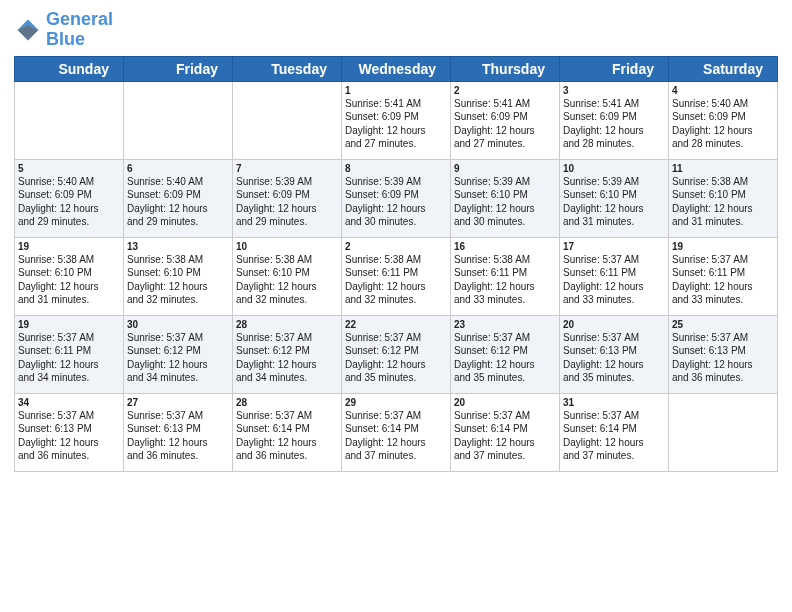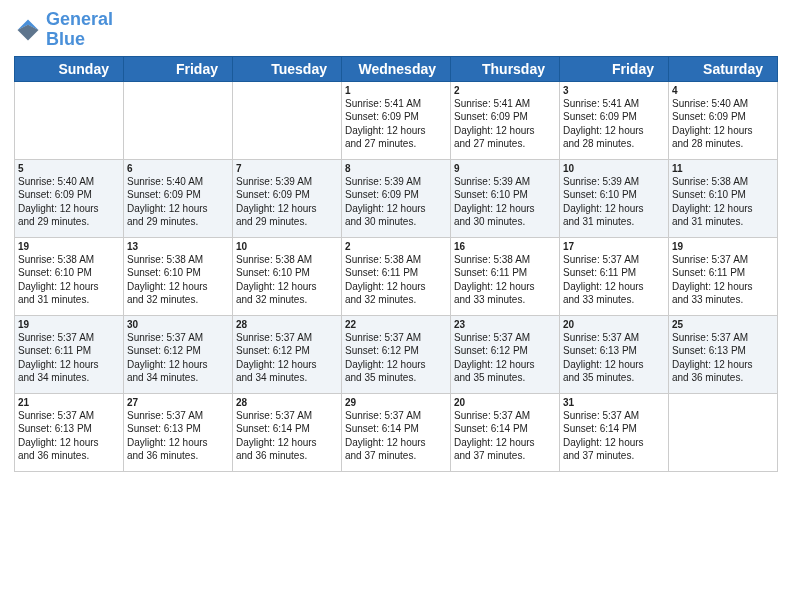--- a/index.html
+++ b/index.html
@@ -307,21 +307,21 @@
           <td>
             <span class="day-num">25</span>
             <div class="day-info" style="white-space: pre-line;">Sunrise: 5:37 AM
 Sunset: 6:13 PM
 Daylight: 12 hours
 and 36 minutes.</div>
           </td>
         </tr>
         <tr>
           <td>
-            <span class="day-num">21</span>
+            <span class="day-num">34</span>
             <div class="day-info" style="white-space: pre-line;">Sunrise: 5:37 AM
 Sunset: 6:13 PM
 Daylight: 12 hours
 and 36 minutes.</div>
           </td>
           <td>
             <span class="day-num">27</span>
             <div class="day-info" style="white-space: pre-line;">Sunrise: 5:37 AM
 Sunset: 6:13 PM
 Daylight: 12 hours

